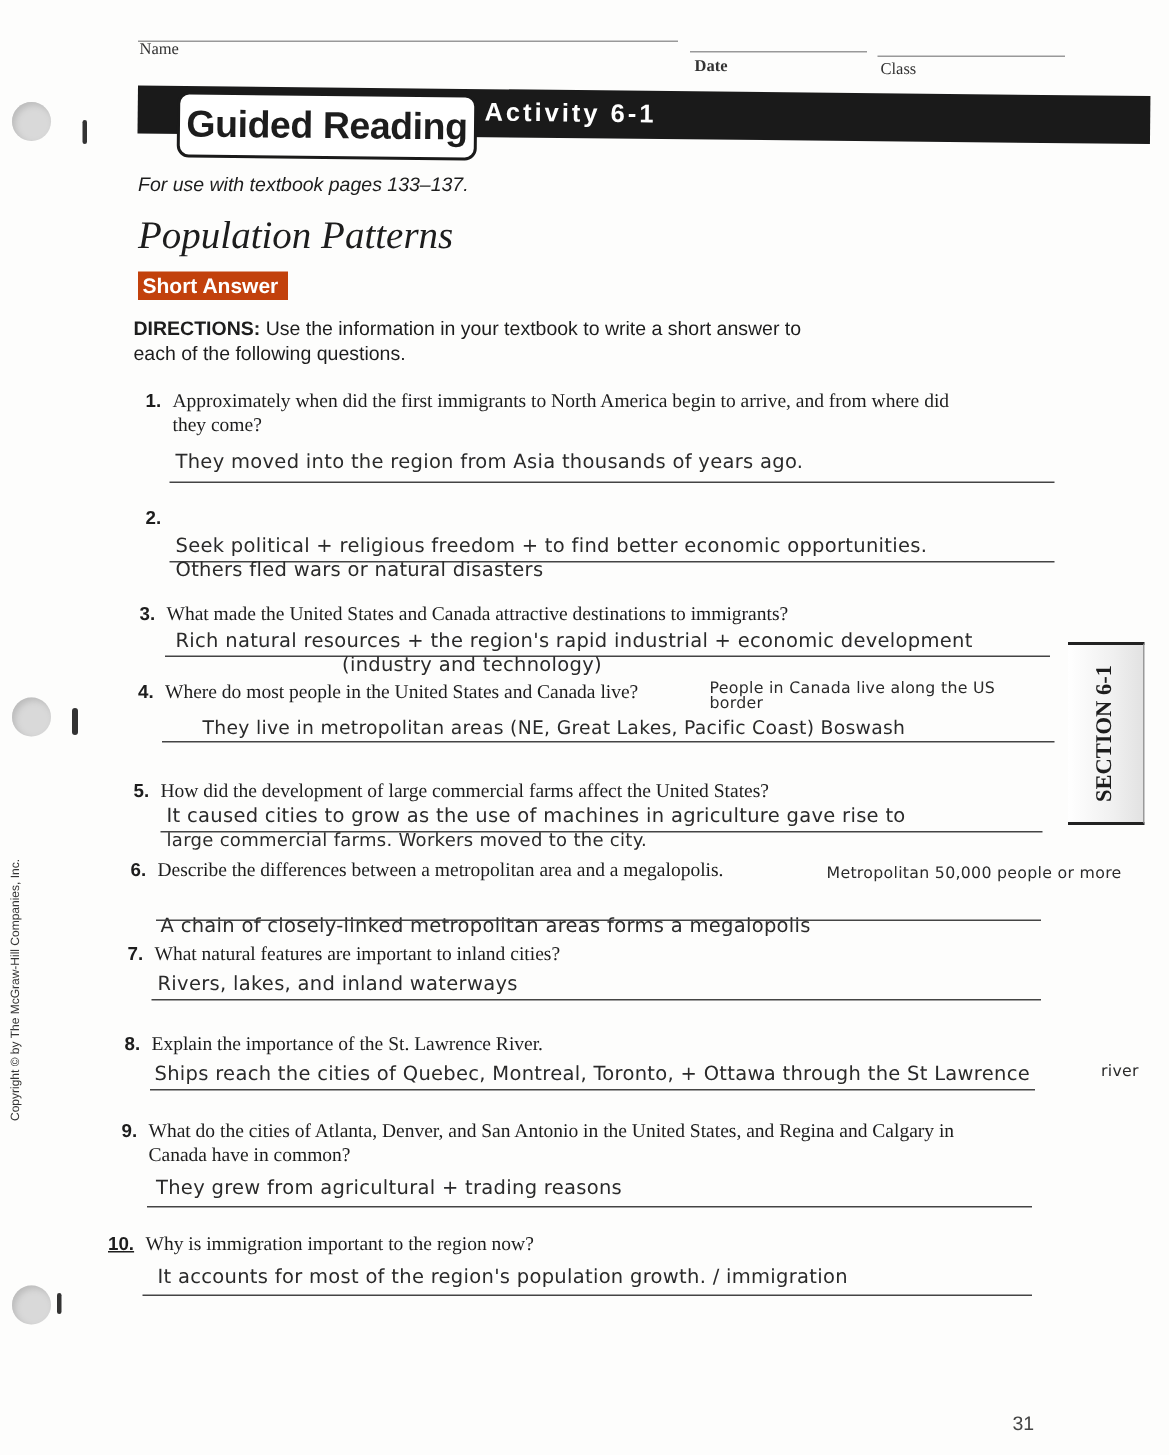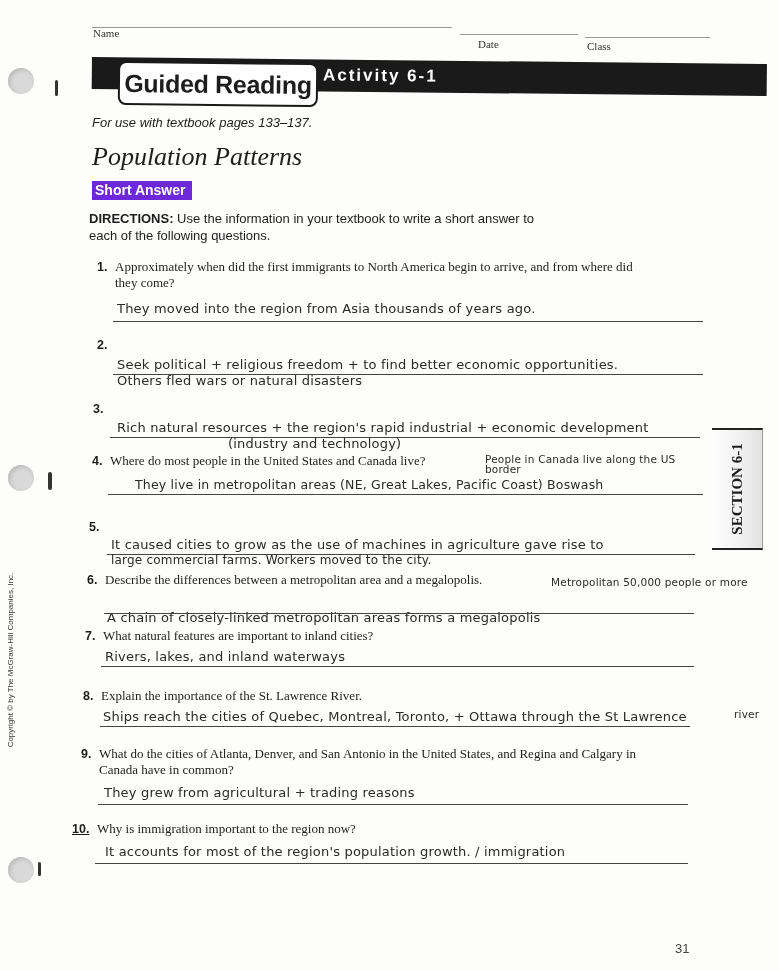--- a/index.html
+++ b/index.html
@@ -32,21 +32,21 @@
   }
   .textbook-pages {
     position: absolute; left: 92px; top: 115px;
     font-family: "Liberation Sans", sans-serif; font-style: italic; font-size: 13px;
   }
   .title {
     position: absolute; left: 92px; top: 142px;
     font-family: "Liberation Serif", serif; font-style: italic; font-size: 26px;
   }
   .short-answer {
-    position: absolute; left: 92px; top: 181px; background: #6d28d9; color: #fff;
+    position: absolute; left: 92px; top: 181px; background: #c2410c; color: #fff;
     font-family: "Liberation Sans", sans-serif; font-weight: bold; font-size: 14px;
     padding: 1px 6px 2px 3px;
   }
   .directions {
     position: absolute; left: 89px; top: 210px; width: 470px;
     font-family: "Liberation Sans", sans-serif; font-size: 13px; line-height: 17px;
   }
   .directions b { font-weight: bold; }
 
   .q { position: absolute; font-size: 13px; line-height: 16px; }
@@ -80,21 +80,21 @@
 
 <div class="hole" style="left:8px; top:68px;"></div>
 <div class="mark" style="left:55px; top:80px; width:3px; height:16px;"></div>
 <div class="hole" style="left:8px; top:465px;"></div>
 <div class="mark" style="left:48px; top:472px;"></div>
 <div class="hole" style="left:8px; top:857px;"></div>
 <div class="mark" style="left:38px; top:862px; width:3px; height:14px;"></div>
 
 <span class="abs hdr-label" style="left:93px; top:27px;text-align:center;">Name</span>
 <div class="hdr-line" style="left:92px; top:27px; width:360px;"></div>
-<span class="abs hdr-label" style="left:478px; top:38px;">Date</span>
+<span class="abs hdr-label" style="left:463px; top:38px;font-weight:bold;">Date</span>
 <div class="hdr-line" style="left:460px; top:34px; width:118px;"></div>
 <span class="abs hdr-label" style="left:587px; top:40px;">Class</span>
 <div class="hdr-line" style="left:585px; top:37px; width:125px;"></div>
 
 <div class="banner"></div>
 <div class="banner-box">Guided Reading</div>
 <div class="banner-activity">Activity 6-1</div>
 
 <div class="textbook-pages">For use with textbook pages 133–137.</div>
 <div class="title">Population Patterns</div>
@@ -112,35 +112,37 @@
 
 <div class="q" style="left:115px; top:337px; width:560px;">
   <span class="num">2.</span>
 </div>
 <div class="hand" style="left:117px; top:357px;">Seek political + religious freedom + to find better economic opportunities.</div>
 <div class="ans-line" style="left:113px; top:374px; width:590px;"></div>
 <div class="hand" style="left:117px; top:373px;">Others fled wars or natural disasters</div>
 
 <div class="q" style="left:111px; top:401px; width:560px;">
   <span class="num">3.</span>
+  <span>What made the United States and Canada attractive destinations to immigrants?</span>
 </div>
 <div class="hand" style="left:117px; top:420px;">Rich natural resources + the region's rapid industrial + economic development</div>
 <div class="ans-line" style="left:110px; top:437px; width:590px;"></div>
 <div class="hand" style="left:228px; top:436px;">(industry and technology)</div>
 
 <div class="q" style="left:110px; top:453px; width:380px;">
   <span class="num">4.</span>
   <span>Where do most people in the United States and Canada live?</span>
 </div>
-<div class="hand small" style="left:473px; top:454px; width:210px; white-space:normal; line-height:10px;margin-left:12px;">People in Canada live along the US border</div>
+<div class="hand small" style="left:473px; top:454px; width:210px; white-space:normal; line-height:10px;">People in Canada live along the US border</div>
 <div class="hand" style="left:135px; top:477px; font-size:12.5px;">They live in metropolitan areas (NE, Great Lakes, Pacific Coast) Boswash</div>
 <div class="ans-line" style="left:108px; top:494px; width:595px;"></div>
 
 <div class="q" style="left:107px; top:519px; width:560px;">
   <span class="num">5.</span>
+  <span>How did the development of large commercial farms affect the United States?</span>
 </div>
 <div class="hand" style="left:111px; top:537px;">It caused cities to grow as the use of machines in agriculture gave rise to</div>
 <div class="ans-line" style="left:107px; top:554px; width:588px;"></div>
 <div class="hand" style="left:111px; top:553px; font-size:12px;">large commercial farms. Workers moved to the city.</div>
 
 <div class="q" style="left:105px; top:572px; width:440px;">
   <span class="num">6.</span>
   <span>Describe the differences between a metropolitan area and a megalopolis.</span>
 </div>
 <div class="hand small" style="left:551px; top:576px;">Metropolitan 50,000 people or more</div>

